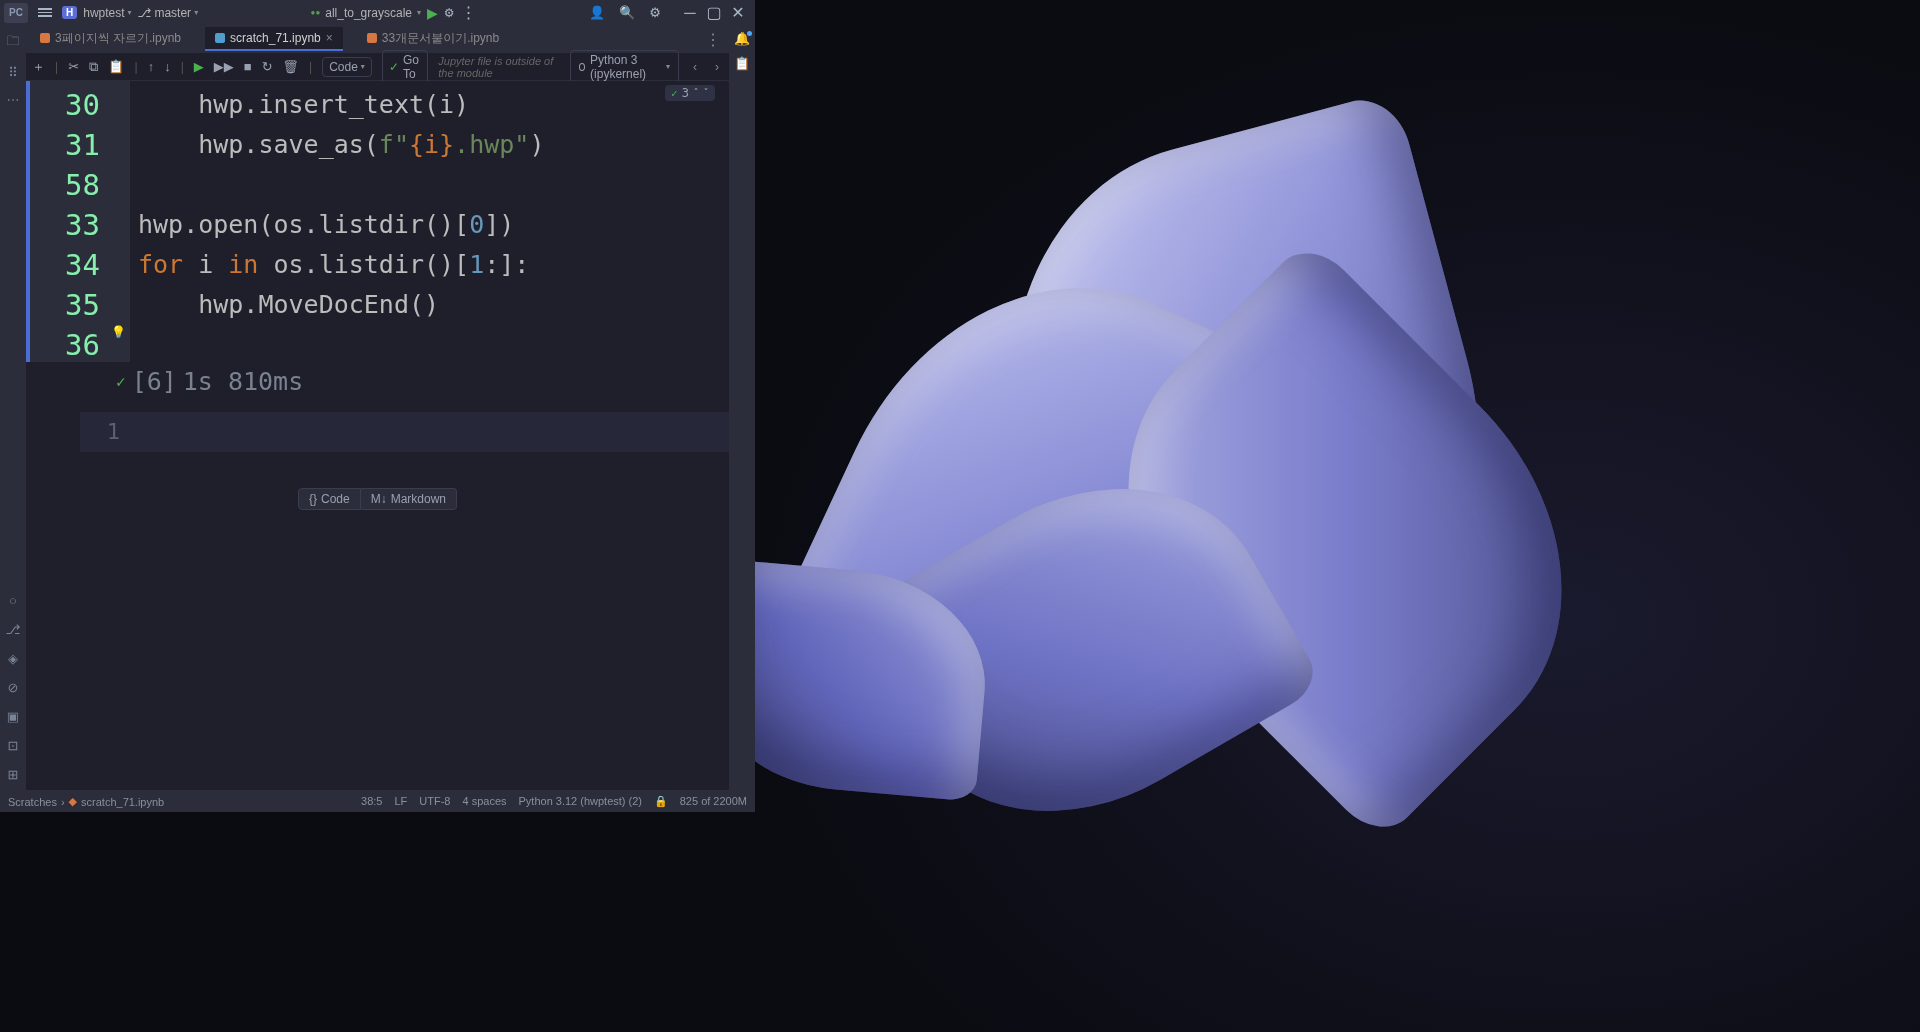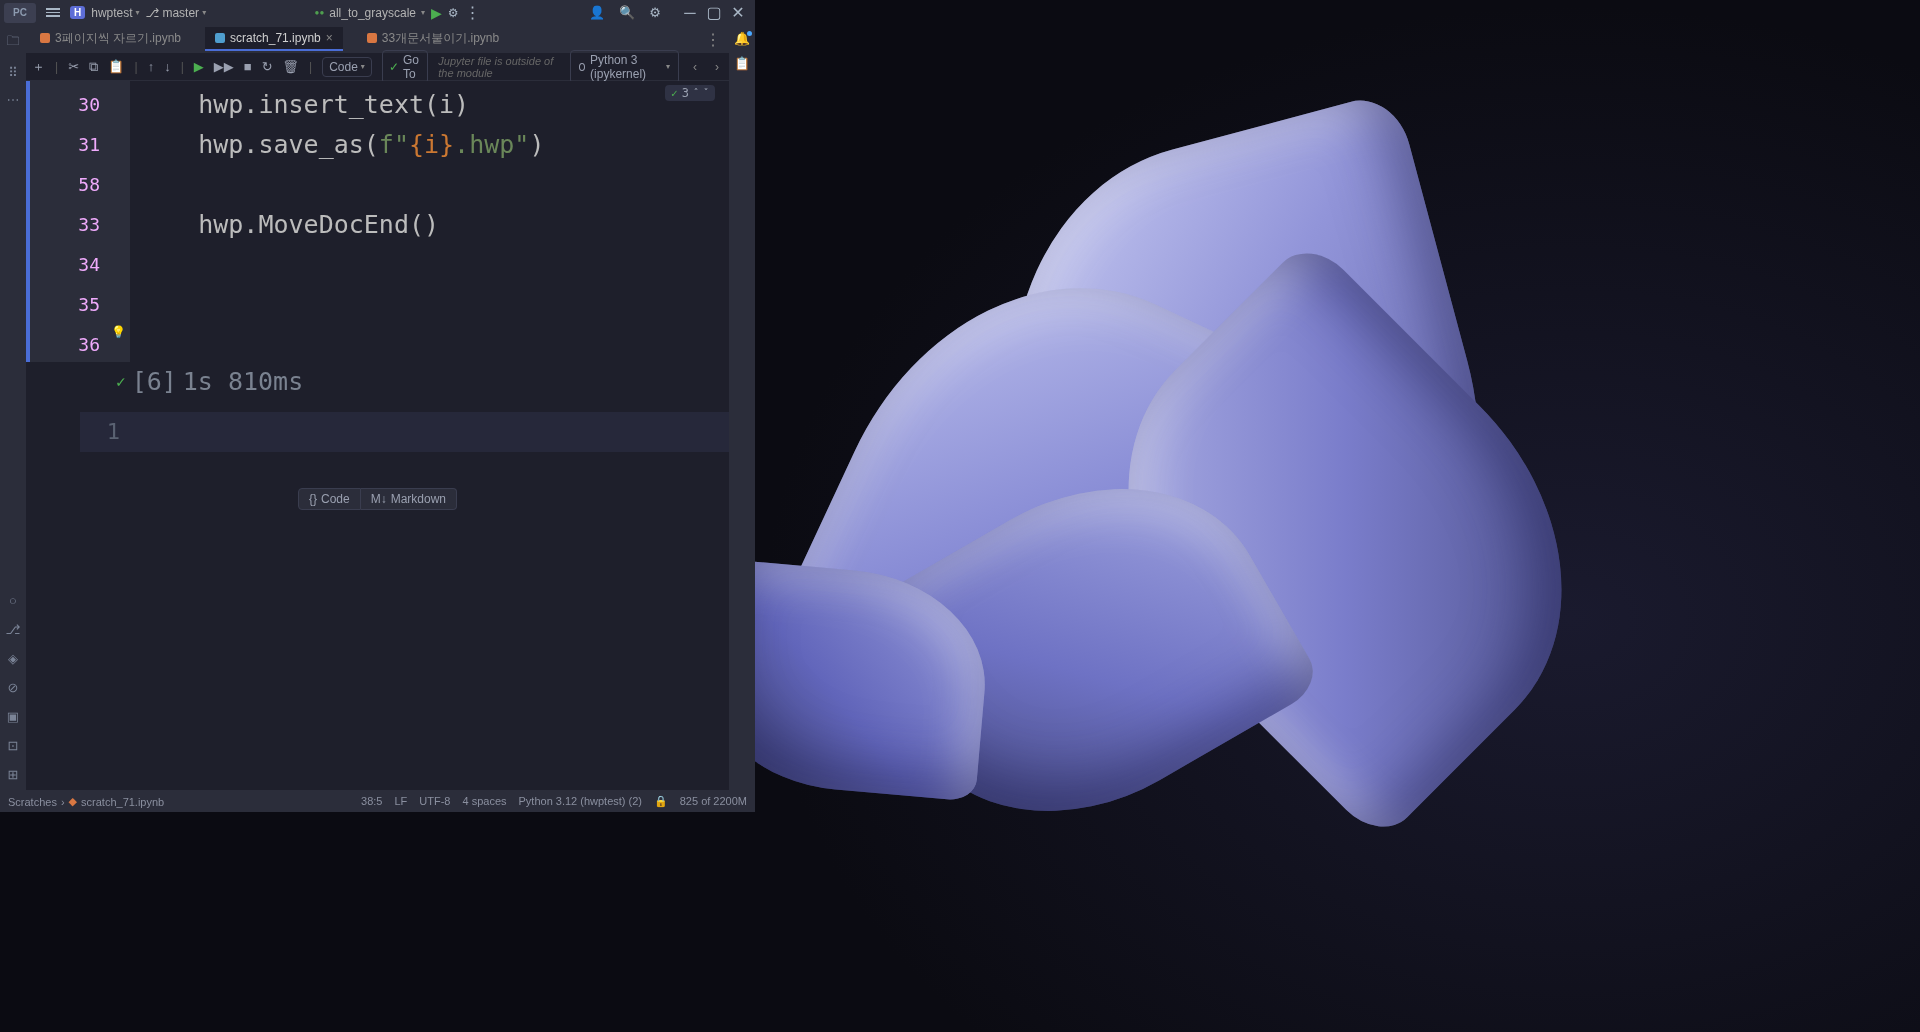--- a/index.html
+++ b/index.html
@@ -1,19 +1,19 @@
 <!DOCTYPE html>
 <html><head>
 <meta charset="utf-8">
 <style>
 * { margin:0; padding:0; box-sizing:border-box; }
 body { font-family: -apple-system, 'Segoe UI', sans-serif; background:#0b0b12; width:1920px; height:1032px; overflow:hidden; display:flex; }
 .ide-window { width:755px; height:812px; background:#1e1f2b; color:#a9b7c6; display:flex; flex-direction:column; position:relative; }
 .title-bar { height:25px; background:#2b2d3a; display:flex; align-items:center; padding:0 4px; gap:6px; }
-.title-bar .icon-box { width:32px; height:20px; display:flex; align-items:center; justify-content:center; border-radius:3px; }
+.title-bar .icon-box { width:24px; height:20px; display:flex; align-items:center; justify-content:center; border-radius:3px; }
 .pc-icon { background:#3c3f51; color:#8c9aaf; font-size:10px; font-weight:bold; }
 .hamburger { display:flex; flex-direction:column; gap:2px; cursor:pointer; padding:4px; }
 .hamburger span { width:14px; height:1.5px; background:#a9b7c6; }
 .proj-badge { background:#5d6dd6; color:#fff; font-size:10px; padding:1px 4px; border-radius:3px; font-weight:bold; }
 .proj-name, .branch-name { font-size:12px; color:#b3b3b3; cursor:pointer; display:flex; align-items:center; gap:3px; }
 .chev-sm { font-size:8px; color:#888; }
 .title-center { flex:1; display:flex; justify-content:center; align-items:center; gap:6px; }
 .run-config { display:flex; align-items:center; gap:5px; font-size:12px; color:#b3b3b3; cursor:pointer; }
 .py-dots { color:#4f9f4f; font-size:8px; }
 .run-icon { color:#4caf50; cursor:pointer; font-size:14px; }
@@ -37,21 +37,21 @@
 .tb2-btn { cursor:pointer; font-size:13px; color:#9aa0b0; }
 .tb2-dd { display:flex; align-items:center; gap:3px; cursor:pointer; padding:2px 6px; border:1px solid #3a3d4f; border-radius:4px; }
 .goto-btn { display:flex; align-items:center; gap:4px; cursor:pointer; padding:2px 6px; border:1px solid #3a3d4f; border-radius:4px; }
 .tb2-info { color:#666; font-size:11px; font-style:italic; }
 .kernel-sel { margin-left:auto; display:flex; align-items:center; gap:5px; cursor:pointer; padding:2px 8px; border:1px solid #3a3d4f; border-radius:4px; }
 .kernel-dot { width:8px; height:8px; border-radius:50%; border:1.5px solid #9aa0b0; }
 .nav-arrows { color:#888; cursor:pointer; padding:0 4px; }
 .editor-area { flex:1; display:flex; overflow:hidden; position:relative; }
 .gutter-blue { width:4px; background:#4a6dd6; }
 .gutter-run { width:30px; background:#2b2d3a; }
-.line-nums { width:48px; background:#2b2d3a; text-align:right; padding:4px 8px 4px 0; font-family:'Consolas',monospace; font-size:18px; color:#f0abfc; }
+.line-nums { width:48px; background:#2b2d3a; text-align:right; padding:4px 8px 4px 0; font-family:'Consolas',monospace; font-size:29px; color:#86efac; }
 .line-nums div { height:40px; line-height:40px; }
 .hint-col { width:22px; background:#2b2d3a; position:relative; }
 .bulb { position:absolute; left:3px; color:#c9a227; font-size:12px; }
 .code-pane { flex:1; background:#1e1f2b; font-family:'Consolas',monospace; font-size:25px; padding:4px 0; position:relative; }
 .code-line { height:40px; line-height:40px; white-space:pre; color:#bcbcbc; padding-left:8px; }
 .c-ident { color:#bcbcbc; }
 .c-str { color:#6a8759; }
 .c-key { color:#cc7832; }
 .c-num { color:#6897bb; }
 .c-comment { color:#6a8a8a; }
@@ -210,20 +210,22 @@
         <div class="code-pane">
           <div class="exec-badge">
               <span class="exec-check">✓</span>
               <span>3</span>
               <span style="font-size:10px">ˆ</span>
               <span style="font-size:10px">ˇ</span>
             </div>
           <div class="code-line">    <span class="c-ident">hwp.insert_text(i)</span></div>
           <div class="code-line">    <span class="c-ident">hwp.save_as(</span><span class="c-str">f"</span><span class="c-key">{i}</span><span class="c-str">.hwp"</span><span>)</span></div>
           <div class="code-line"></div>
+          <div class="code-line"><span>hwp.open(os.listdir()[</span><span class="c-num">0</span><span>])</span></div>
+          <div class="code-line"><span class="c-key">for</span><span> i </span><span class="c-key">in</span><span> os.listdir()[</span><span class="c-num">1</span><span>:]:</span></div>
           <div class="code-line">    <span>hwp.MoveDocEnd()</span></div>
 
         </div>
       </div>
 
       <div class="output-row">
         <span class="out-chk">✓</span>
         <span>[6]</span>
         <span>1s 810ms</span>
       </div>

